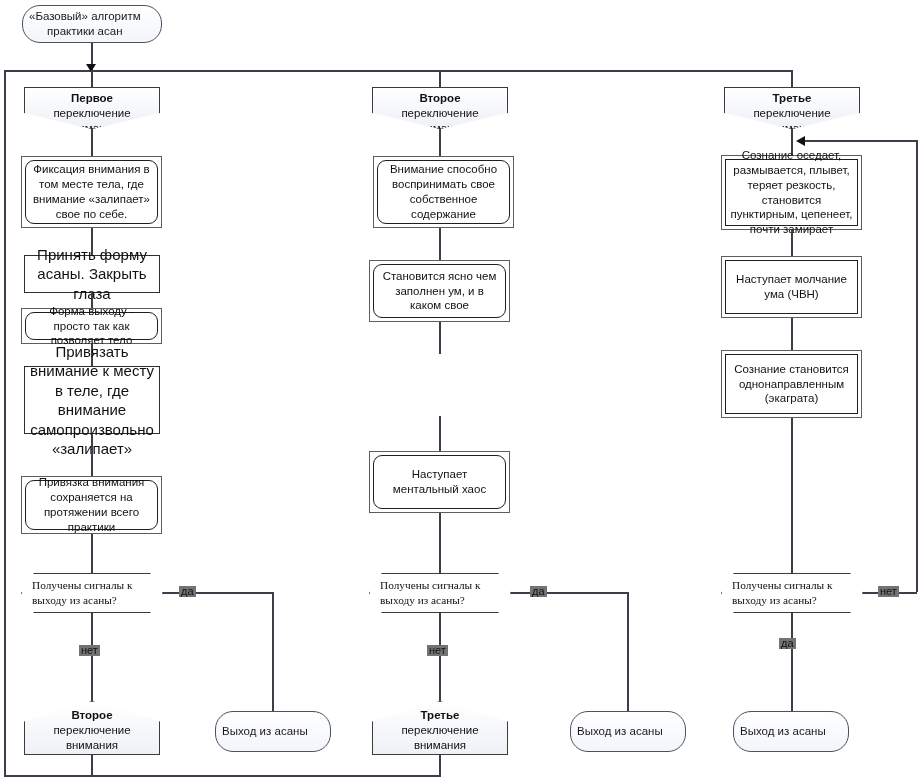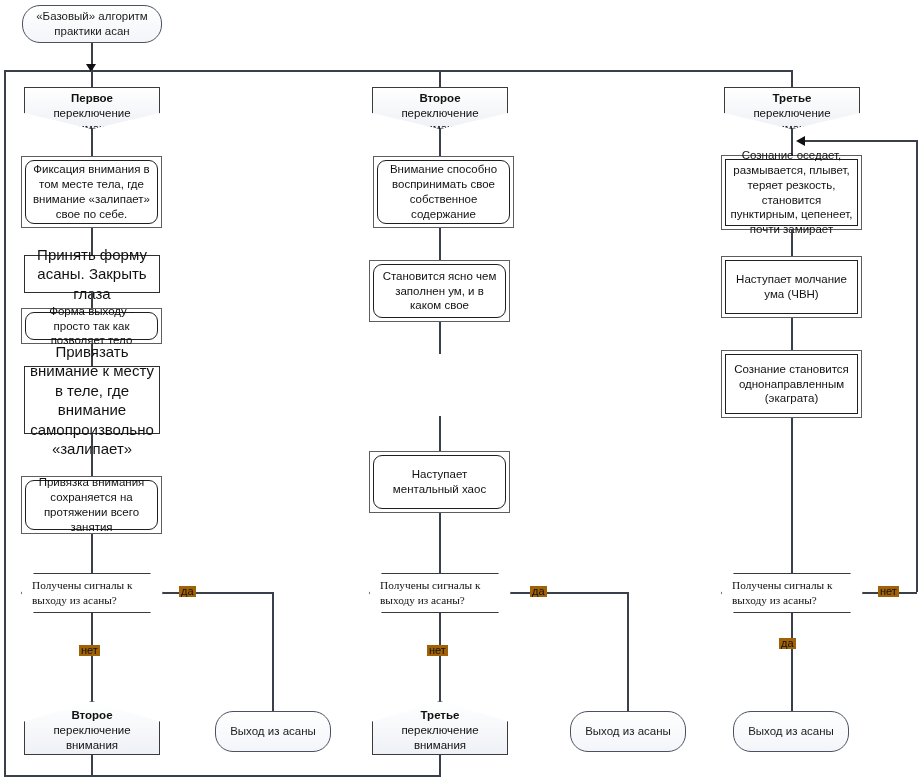--- a/index.html
+++ b/index.html
@@ -16,21 +16,21 @@
   }
 
   
   .node{position:absolute;box-sizing:border-box;}
 
   
   .terminator{
     border:1.4px solid #4a5160;
     border-radius:18px;
     background:linear-gradient(to bottom,#ffffff 0%,#f3f5f9 100%);
-    display:flex;align-items:center;justify-content:center;
+    display:flex;align-items:center;justify-content:flex-start;
     text-align:center;
     font-size:11.5px;color:#1a1a1a;line-height:1.28;
     padding:2px 6px;
   }
 
   
   .pent{
     background:linear-gradient(to bottom,#ffffff 0%,#eef1f6 100%);
     border:1.5px solid #3b3b3b;
     display:flex;flex-direction:column;align-items:center;justify-content:flex-start;
@@ -98,21 +98,21 @@
   }
   .arrow.left{
     border-top:5px solid transparent;
     border-bottom:5px solid transparent;
     border-right:9px solid #111;
   }
 
   .elabel{
     position:absolute;
     font-size:11px;color:#111;
-    background:#a16207;
+    background:#737373;
     padding:0 2px;
     line-height:1;
   }
 </style>
 </head>
 <body>
 
 <div id="stage">
 
   <div class="node terminator" style="left:22px;top:5px;width:140px;height:38px;">
@@ -156,21 +156,21 @@
     <div class="inner">Форма выходу - просто так как позволяет тело</div>
   </div>
   <div class="ln lnv" style="left:91px;top:344px;height:22px;"></div>
 
   <div class="node proc" style="left:24px;top:366px;width:136px;height:68px;">
     <span>Привязать внимание к месту в теле, где внимание самопроизвольно «залипает»</span>
   </div>
   <div class="ln lnv" style="left:91px;top:434px;height:42px;"></div>
 
   <div class="node dbl round" style="left:21px;top:476px;width:141px;height:58px;">
-    <div class="inner">Привязка внимания сохраняется на протяжении всего занятия</div>
+    <div class="inner">Привязка внимания сохраняется на протяжении всего практики</div>
   </div>
   <div class="ln lnv" style="left:91px;top:534px;height:39px;"></div>
 
   <div class="node hex" style="left:21px;top:573px;width:142px;height:40px;">
     <span>Получены сигналы к выходу из асаны?</span>
   </div>
 
   <div class="ln lnh" style="left:163px;top:592px;width:110px;"></div>
   <div class="elabel" style="left:179px;top:586px;">да</div>
   <div class="ln lnv" style="left:272px;top:592px;height:119px;"></div>

